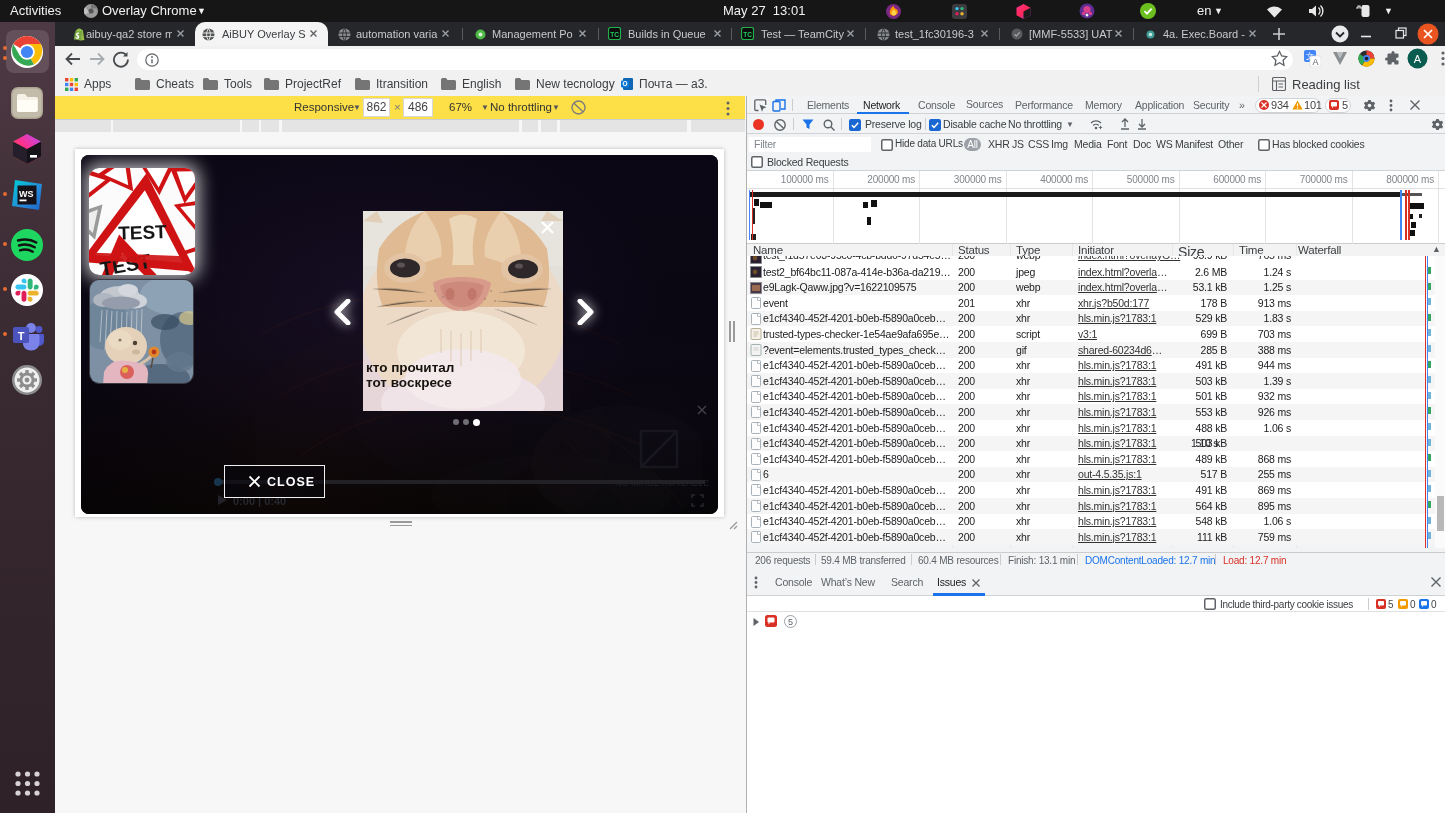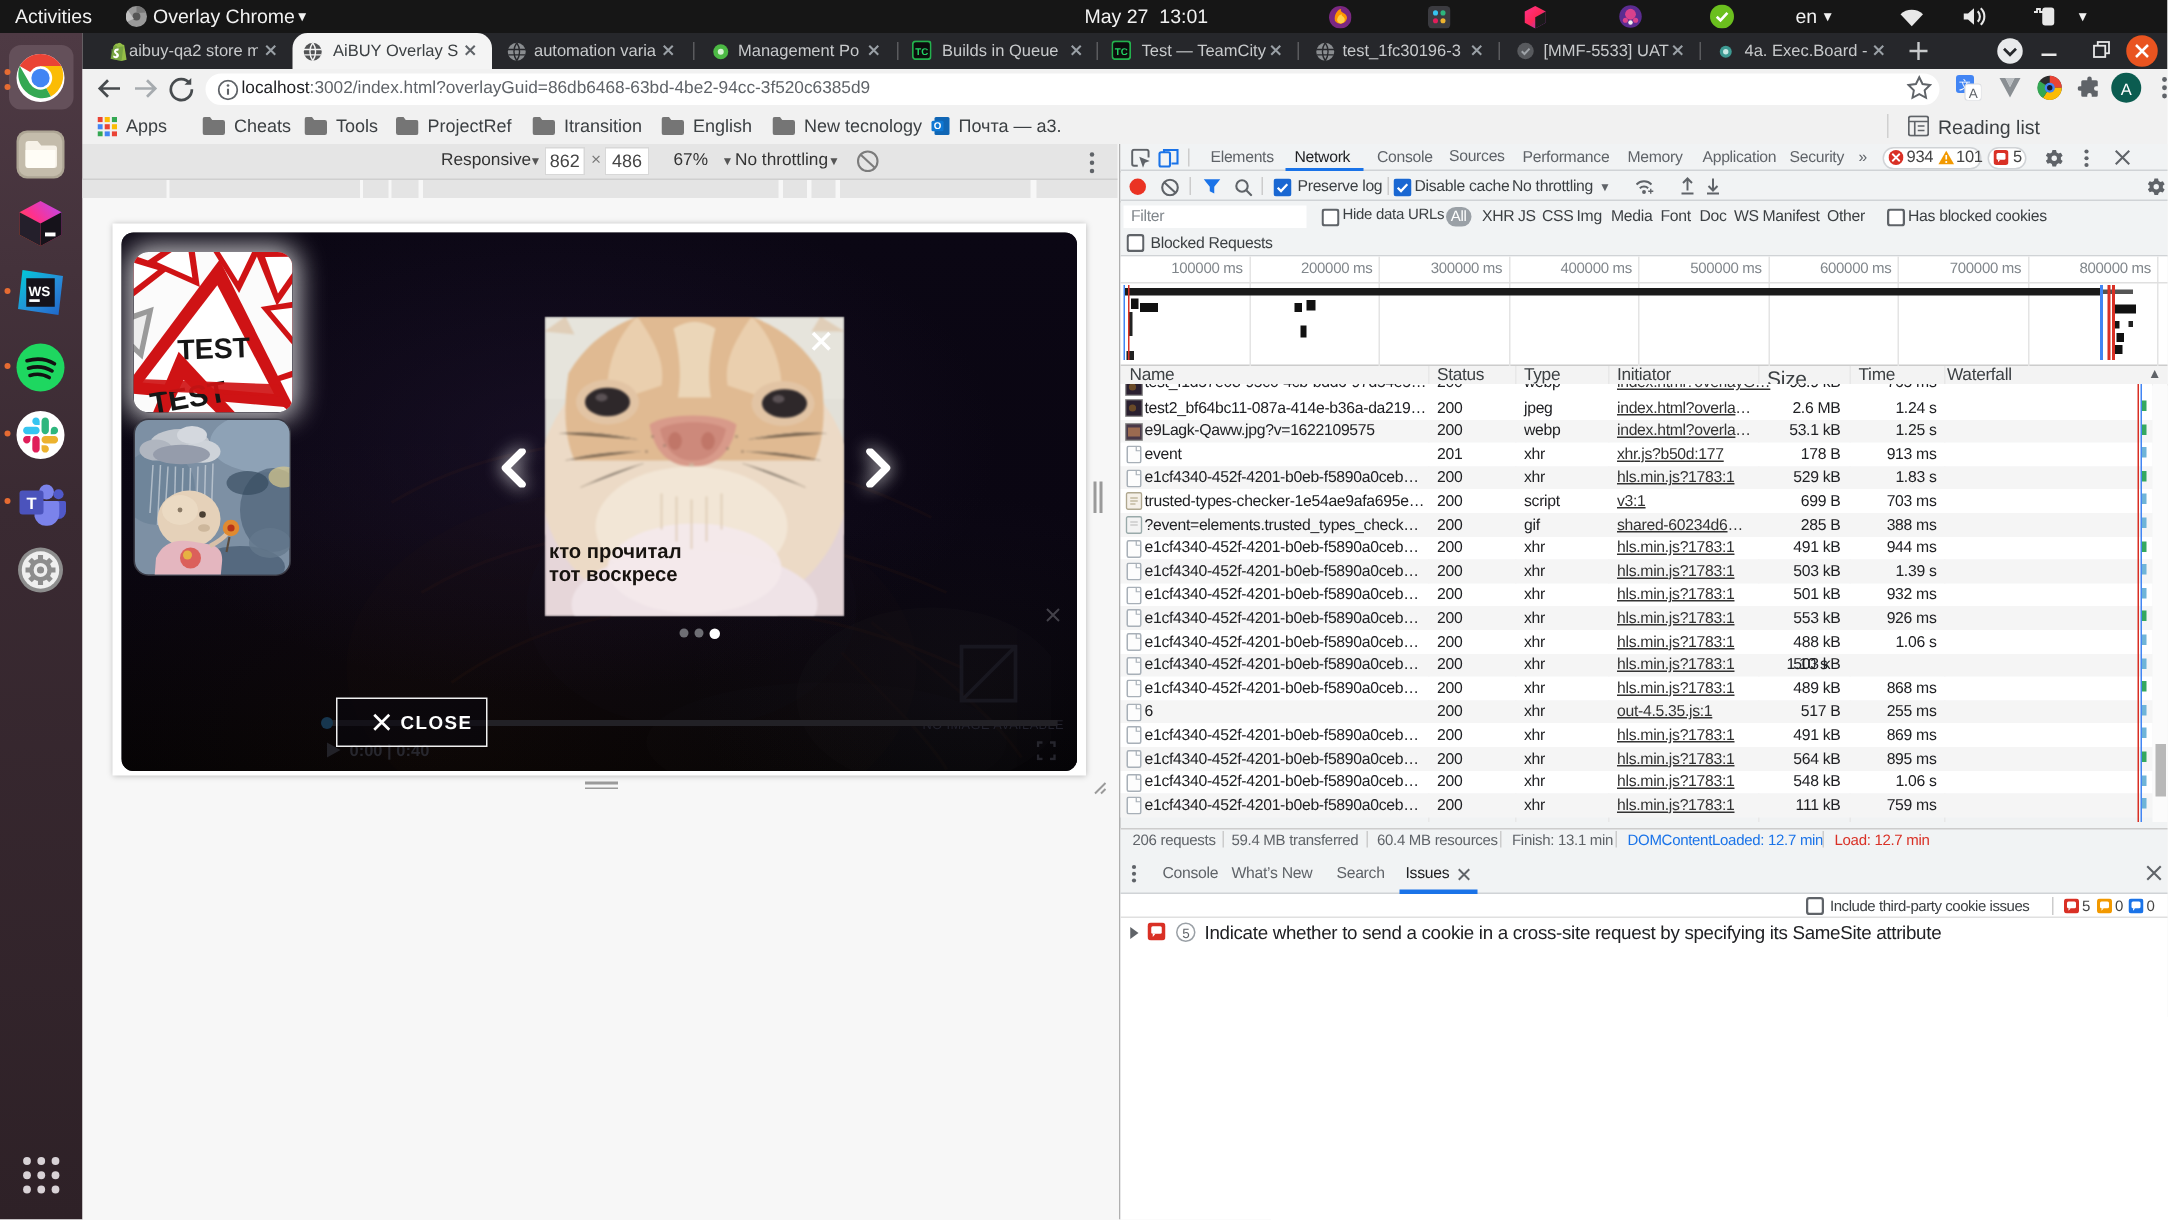--- a/index.html
+++ b/index.html
@@ -24,21 +24,21 @@
 .tabsep { position:absolute; top:6px; width:1px; height:12px; background:#5a5b5e; }
 #activetab { position:absolute; left:140px; top:0; width:133px; height:24px; background:#f4f4f4; border-radius:10px 10px 0 0; color:#3c4043; font-size:11px; }
 
 
 #toolbar { left:55px; top:46px; width:1390px; height:26px; background:#f1f1f1; }
 #urlpill { position:absolute; left:82px; top:3px; width:1156px; height:21px; background:#fff; border-radius:11px; }
 
 #bookmarks { left:55px; top:72px; width:1390px; height:24px; background:#f1f1f1; font-size:12px; color:#3c4043; }
 
 
-#devicebar { left:55px; top:96px; width:690px; height:24px; background:#e5e5e5; border-bottom:1px solid #cfcfcf; font-size:11.5px; color:#333; }
+#devicebar { left:55px; top:96px; width:690px; height:24px; background:#fde047; border-bottom:1px solid #cfcfcf; font-size:11.5px; color:#333; }
 
 
 #content { left:55px; top:120px; width:690px; height:693px; background:#f7f7f7; }
 .bandseg { position:absolute; top:0; height:12px; background:#e4e4e4; }
 #card { position:absolute; left:20px; top:29px; width:649px; height:368px; background:#fff; box-shadow:0 0 4px rgba(0,0,0,0.25); }
 #blackbox { position:absolute; left:26px; top:35px; width:637px; height:359px; border-radius:8px; overflow:hidden; background:#07040c; }
 
 
 #devtools { left:746px; top:96px; width:699px; height:717px; background:#f1f3f4; border-left:1px solid #b0b0b0; font-size:10.5px; letter-spacing:-0.2px; color:#333; }
 </style>
@@ -330,21 +330,20 @@
   <svg class="abs" style="left:57px;top:4px;" width="18" height="18" viewBox="0 0 18 18">
       <path d="M14.5 5.5 A7 7 0 1 0 15.9 9.5" stroke="#474b4e" stroke-width="1.8" fill="none"></path>
       <path d="M15.5 2 V6.5 H11" fill="#474b4e" stroke="none"></path>
     </svg>
   <div id="urlpill">
     <svg class="abs" style="left:8px;top:3.5px;" width="14" height="14" viewBox="0 0 14 14">
         <circle cx="7" cy="7" r="6.2" fill="none" stroke="#5f6368" stroke-width="1.2"></circle>
         <path d="M7 6.2 V10.2" stroke="#5f6368" stroke-width="1.4"></path>
         <circle cx="7" cy="4" r="0.9" fill="#5f6368"></circle>
       </svg>
-    <span class="abs" style="left:24px;top:4px;font-size:11.5px;color:#202124;">localhost<span style="color:#5f6368;">:3002/index.html?overlayGuid=86db6468-63bd-4be2-94cc-3f520c6385d9</span></span>
   </div>
   <svg class="abs" style="left:1216px;top:4px;" width="17" height="17" viewBox="0 0 17 17">
       <path d="M8.5 1.5 L10.7 6 L15.7 6.7 L12.1 10.2 L13 15.2 L8.5 12.8 L4 15.2 L4.9 10.2 L1.3 6.7 L6.3 6 Z" fill="none" stroke="#5f6368" stroke-width="1.3"></path>
     </svg>
   <svg class="abs" style="left:1249px;top:4px;" width="17" height="17" viewBox="0 0 17 17">
       <rect x="0" y="0" width="12" height="12" rx="2" fill="#4285f4"></rect>
       <text x="6" y="9" font-size="8" fill="#fff" text-anchor="middle" font-family="Liberation Sans">文</text>
       <rect x="6" y="6" width="11" height="11" rx="2" fill="#fff" stroke="#dadce0" stroke-width="0.8"></rect>
       <text x="11.5" y="15" font-size="9" fill="#5f6368" text-anchor="middle" font-family="Liberation Sans">A</text>
     </svg>
@@ -1127,14 +1126,13 @@
 <div class="abs" style="left:0;top:516px;width:699px;height:297px;background:#fff;"></div>
 <svg class="abs" style="left:5px;top:521px;" width="8" height="10" viewBox="0 0 8 10">
       <path d="M1.5 1 L7 5 L1.5 9 Z" fill="#5f6368"></path>
     </svg>
 <svg class="abs" style="left:18px;top:519px;" width="12" height="12" viewBox="0 0 12 12">
       <rect width="12" height="12" rx="2.5" fill="#d93025"></rect>
       <rect x="2.5" y="2.5" width="7" height="5" rx="1" fill="#fff"></rect>
       <path d="M3.5 9.6 L5.3 7.5 H3.5 Z" fill="#fff"></path>
     </svg>
 <div class="abs" style="left:37px;top:519px;width:13px;height:13px;border:1px solid #9aa0a6;border-radius:7px;font-size:9px;color:#5f6368;text-align:center;line-height:13px;">5</div>
-<span class="abs" style="left:56px;top:519px;font-size:12.5px;color:#202124;">Indicate whether to send a cookie in a cross-site request by specifying its SameSite attribute</span>
 </div>
 
 </body></html>

